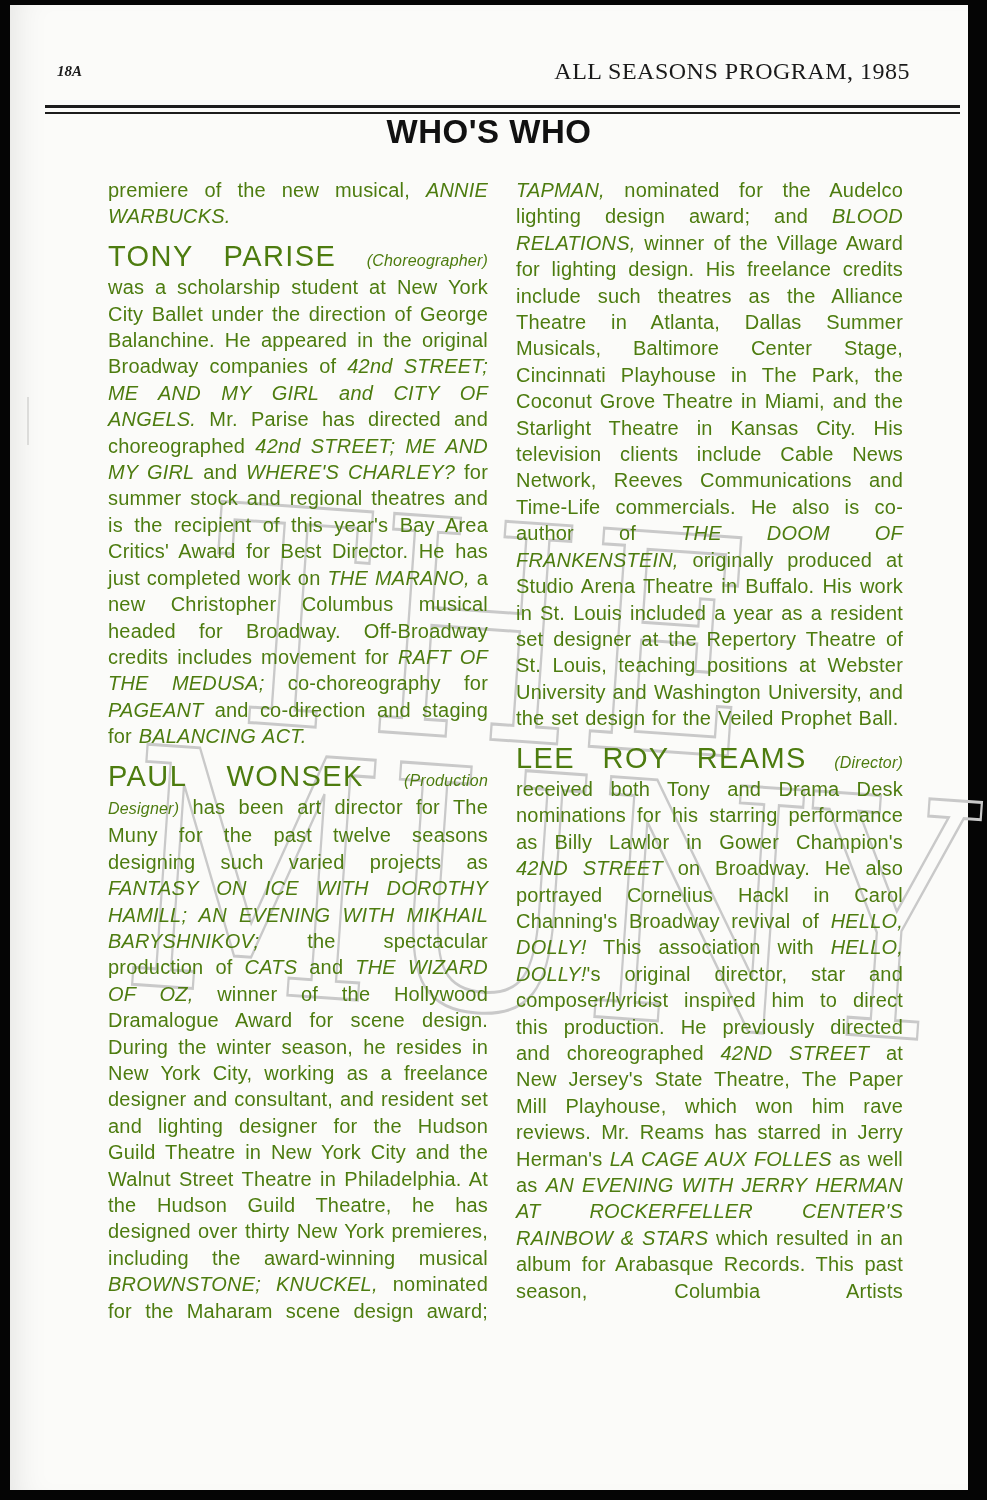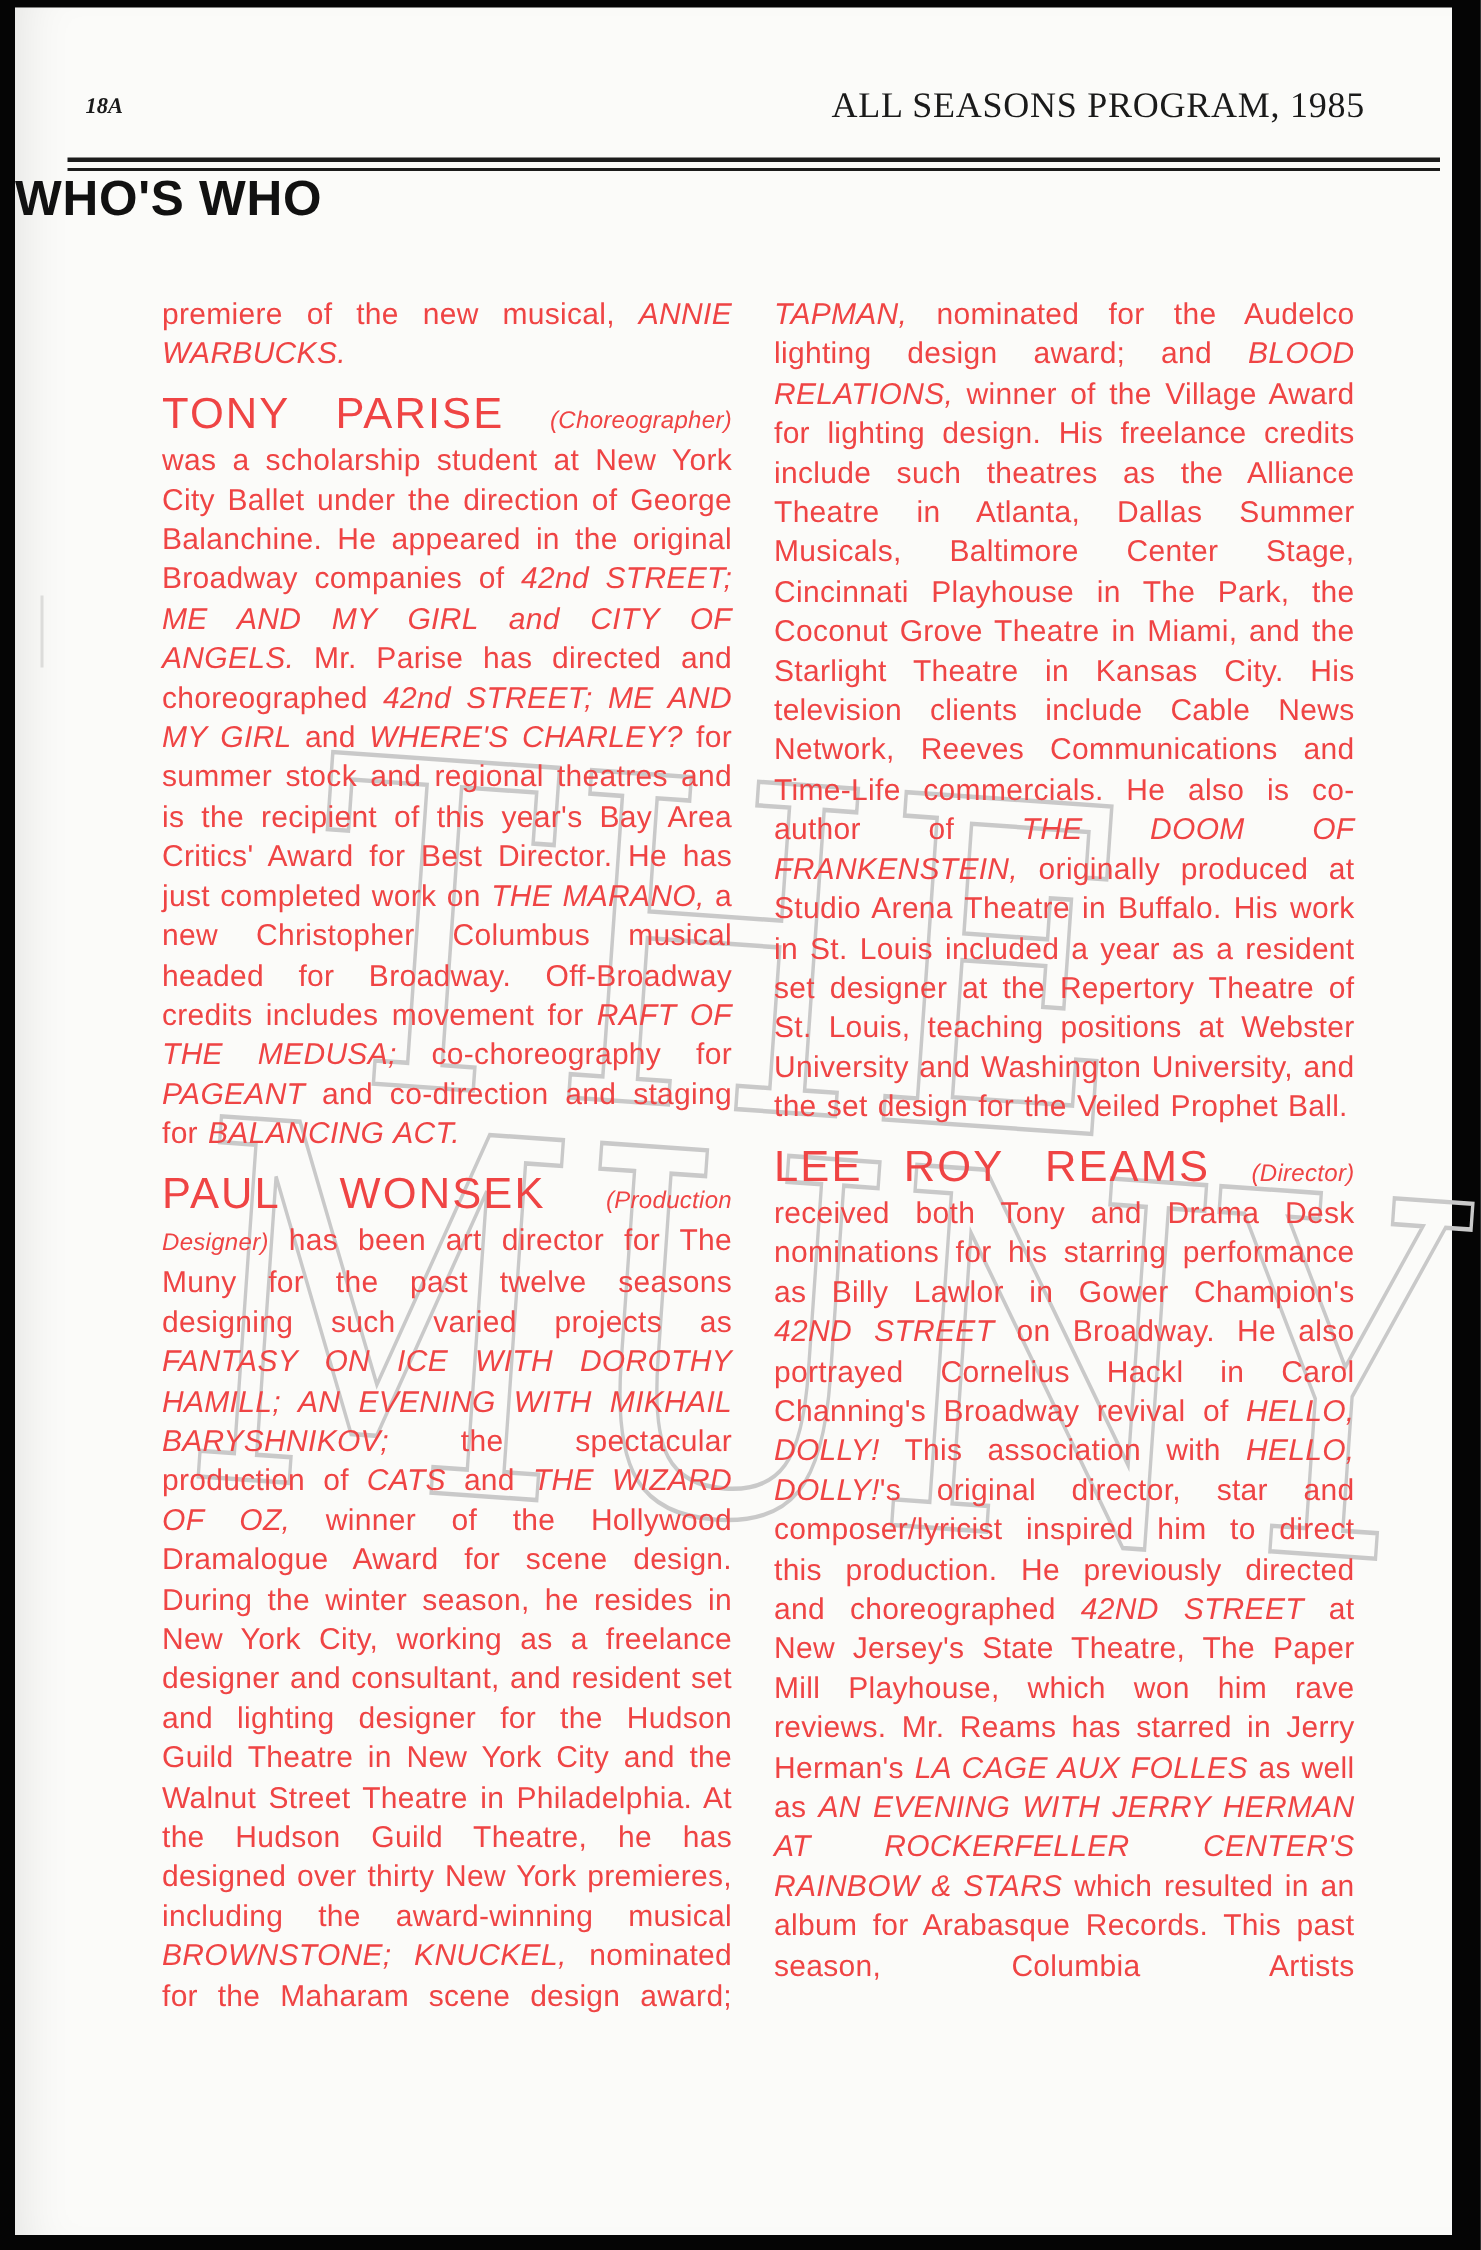--- a/index.html
+++ b/index.html
@@ -24,21 +24,21 @@
     position:absolute; right:58px; top:53px;
     font-family:"Liberation Serif", serif; font-size:24px; color:#1a1a1a;
     letter-spacing:0.5px;
   }
   .header-rule {
     position:absolute; left:35px; right:8px; top:100px; height:4px;
     border-top:3px solid #1c1c1c; border-bottom:2px solid #1c1c1c;
   }
   .section-title {
     position:absolute; left:0; right:0; top:108px;
-    font-weight:bold; font-size:33px; color:#111;
+    text-align:center; font-weight:bold; font-size:33px; color:#111;
     letter-spacing:0.5px;
   }
   
   .scan-artifact {
     position:absolute; left:17px; top:392px; width:2px; height:48px;
     background:#dcdcda;
   }
   
   .wm {
     position:absolute; z-index:0; pointer-events:none;
@@ -47,23 +47,23 @@
     white-space:nowrap; line-height:1;
   }
   .wm-the  { left:212px; top:462px; font-size:300px;
              transform:rotate(4deg) scaleX(0.78); transform-origin:top left;
              letter-spacing:8px; }
   .wm-muny { left:128px; top:700px; font-size:330px;
              transform:rotate(4deg) scaleX(0.75); transform-origin:top left;
              letter-spacing:2px; }
   
   .columns {
-    position:absolute; left:98px; top:192px; width:795px; z-index:1;
+    position:absolute; left:98px; top:172px; width:795px; z-index:1;
     display:flex; gap:28px;
-    color:#ef4444;
+    color:#4d7c0f;
   }
   .column { font-size:20px; line-height:26.4px; letter-spacing:0.2px; word-spacing:1px; }
   .column-left  { width:380px; }
   .column-right { width:387px; }
   .column p { margin:0 0 13px 0; text-align:justify; }
   .column p:last-child { margin-bottom:0; }
   .column p.cont { text-align-last:justify; }
   .italic { font-style:italic; }
   .name { font-weight:normal; font-size:29px; letter-spacing:1.4px; }
   .name-italic { font-style:italic; font-size:16px; }

